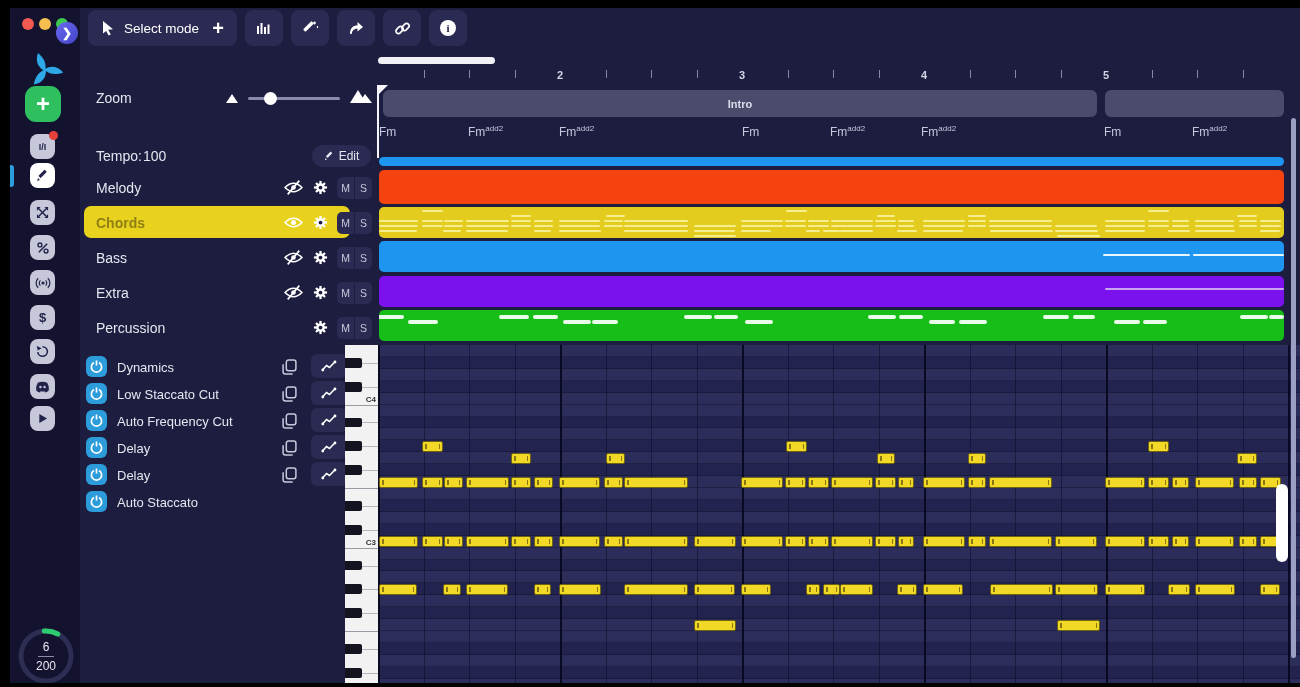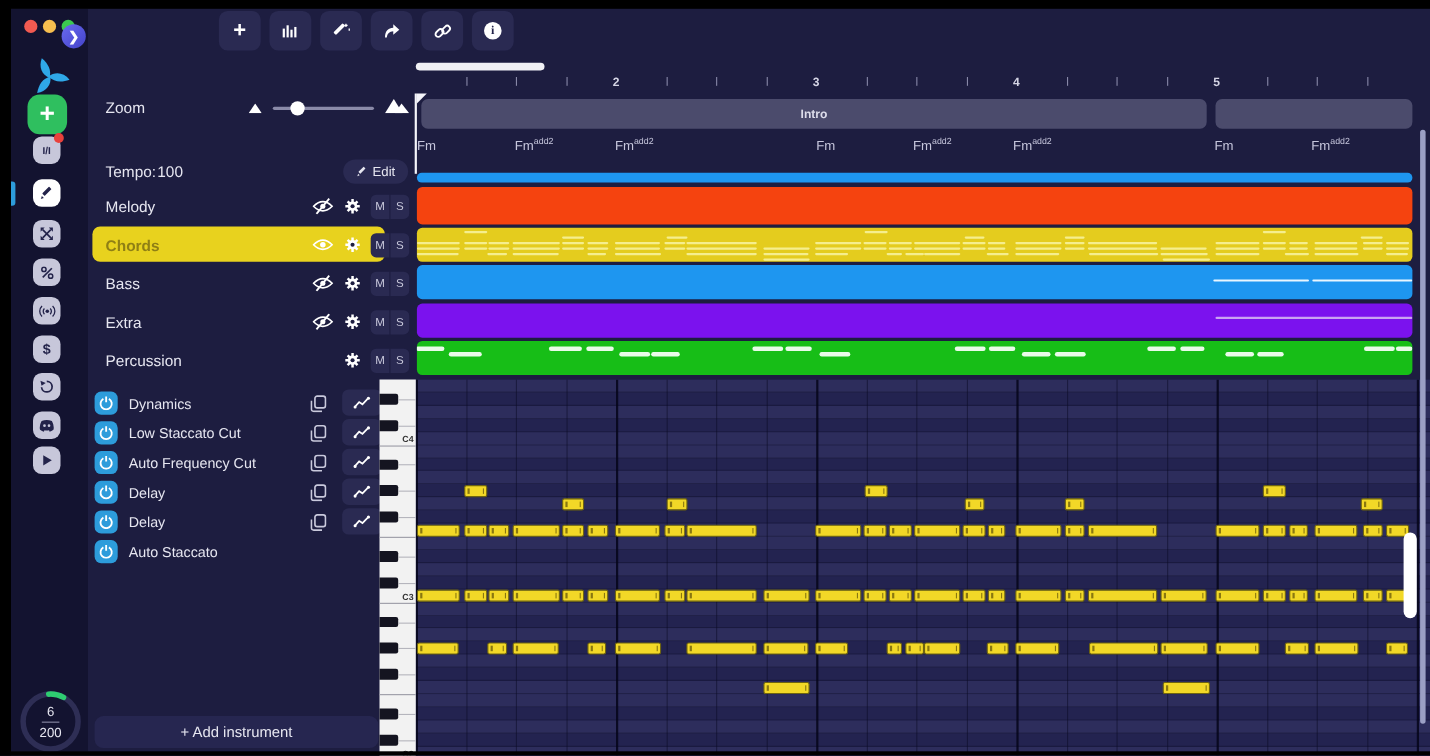--- a/index.html
+++ b/index.html
@@ -114,21 +114,21 @@
         <g fill="#2FA8E8">
           <path d="M20 21 C13 18 10 11 13 3 C19 8 22 14 20 21 Z"></path>
           <path d="M20 21 C13 18 10 11 13 3 C19 8 22 14 20 21 Z" transform="rotate(120 20 20)"></path>
           <path d="M20 21 C13 18 10 11 13 3 C19 8 22 14 20 21 Z" transform="rotate(240 20 20)"></path>
         </g>
       </svg>
     </div>
     <div class="abs" id="plus-btn">+</div>
     <div class="abs" id="active-indicator"></div>
     <div id="side-icons">
-        <div class="abs side-icon" style="top: 116px; text-align: center;">
+        <div class="abs side-icon" style="top: 126px; text-align: center;">
           <span style="font-size:9px;letter-spacing:0px;">I/I</span>
           <span class="side-badge"></span>
         </div>
         <div class="abs side-icon active" style="top: 155px;">
           <svg width="13" height="13" viewBox="0 0 14 14">
             <rect x="5.2" y="0.5" width="3.4" height="9.5" rx="0.6" transform="rotate(45 7 5.5)" fill="#23234A"></rect>
             <path d="M2.2 9.8 L4.2 11.8 L1.2 12.8 Z" fill="#23234A"></path>
           </svg>
         </div>
         <div class="abs side-icon" style="top: 192px;">
@@ -191,20 +191,28 @@
         <circle cx="30" cy="30" r="25" fill="none" stroke="#2ECC71" stroke-width="5" stroke-dasharray="14 143" stroke-linecap="round" transform="rotate(-94 30 30)"></circle>
       </svg>
     </div>
     <div class="abs" id="usage-text">
       <span>6</span>
       <span class="sep"></span>
       <span>200</span>
     </div>
   </div>
 
+  <div class="abs tb-btn" id="select-mode">
+    <span>
+      <svg width="13" height="15" viewBox="0 0 13 15">
+          <path d="M1 0 L11 8.2 L6.2 8.8 L8.8 13.4 L6.6 14.6 L4.1 9.9 L1 12.6 Z" fill="#fff"></path>
+        </svg>
+    </span>
+    <span>Select mode</span>
+  </div>
   <div id="toolbar-buttons">
       <div class="abs tb-btn tb-icon-btn" style="left: 199px;">
         <span style="font-size:20px;font-weight:bold;">+</span>
       </div>
       <div class="abs tb-btn tb-icon-btn" style="left: 245px;">
         <svg width="16" height="16" viewBox="0 0 16 16" fill="#fff">
           <rect x="1" y="6" width="2" height="8"></rect>
           <rect x="4.5" y="3" width="2" height="11"></rect>
           <rect x="8" y="7" width="2" height="7"></rect>
           <rect x="11.5" y="4.5" width="2" height="9.5"></rect>
@@ -502,21 +510,20 @@
       <div class="abs fx-row" style="top: 488px;">
         <div class="fx-power">
           <svg width="13" height="13" viewBox="0 0 14 14">
             <path d="M4.3 2.8 A5.5 5.5 0 1 0 9.7 2.8" fill="none" stroke="#fff" stroke-width="1.8"></path>
             <line x1="7" y1="0.5" x2="7" y2="6" stroke="#fff" stroke-width="1.8"></line>
           </svg>
         </div>
         <div class="fx-name">Auto Staccato</div>
       </div>
     </div>
-  <div class="abs" id="add-instrument">+ Add instrument</div>
 
   <div class="abs" id="h-scrollbar"></div>
   <div id="ruler">
       <div class="abs ruler-tick" style="left: 423.5px;"></div>
       <div class="abs ruler-tick" style="left: 469px;"></div>
       <div class="abs ruler-tick" style="left: 514.5px;"></div>
       <div class="abs ruler-tick" style="left: 605.5px;"></div>
       <div class="abs ruler-tick" style="left: 651px;"></div>
       <div class="abs ruler-tick" style="left: 696.5px;"></div>
       <div class="abs ruler-tick" style="left: 787.5px;"></div>

